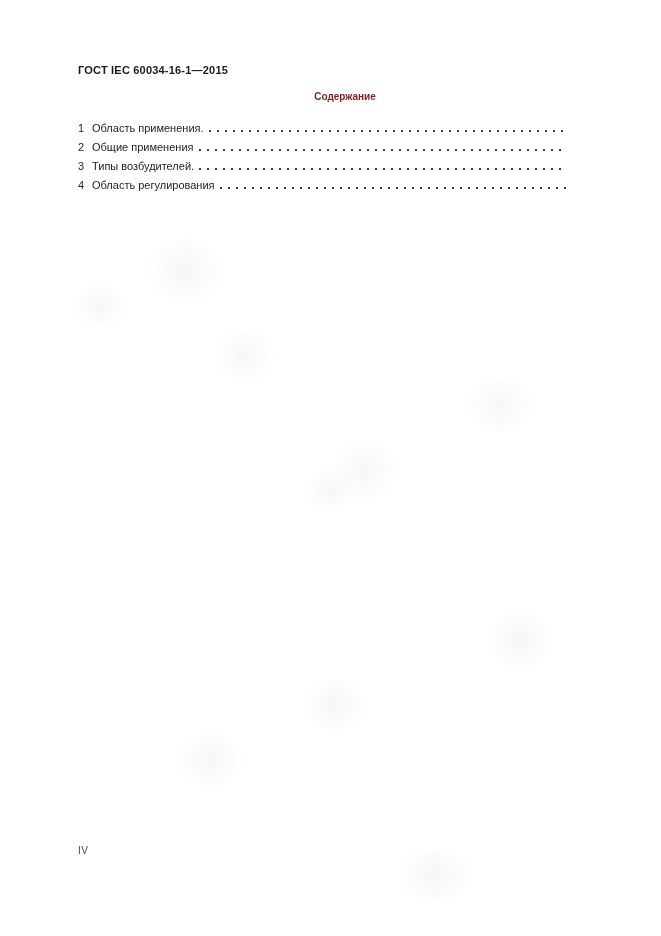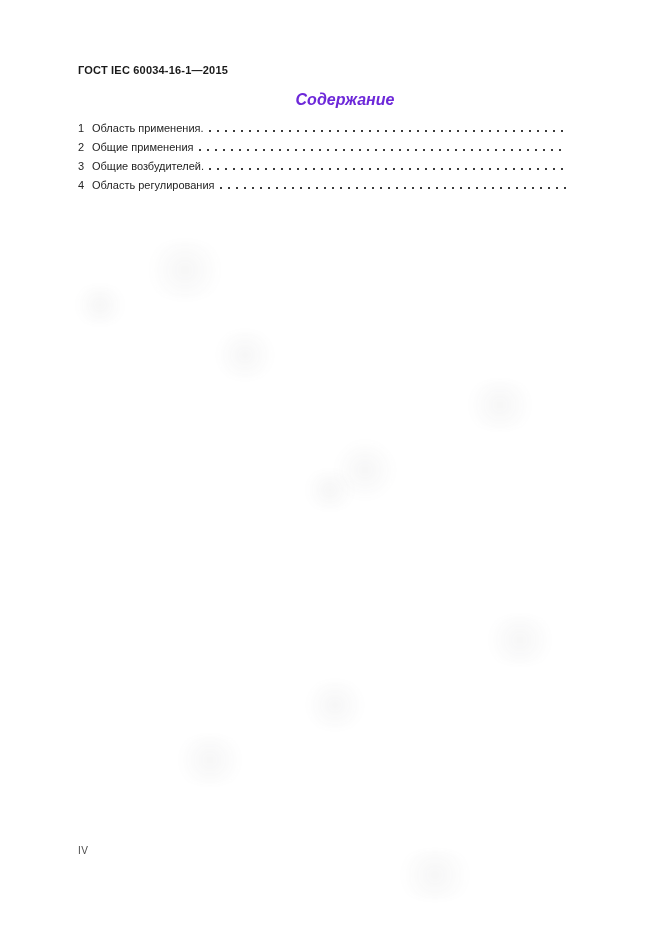--- a/index.html
+++ b/index.html
@@ -25,24 +25,23 @@
     letter-spacing: 0.2px;
     color: #1a1a1a;
     white-space: nowrap;
   }
   .doc-title {
     position: absolute;
     left: 78px;
     top: 91px;
     width: 534px;
     text-align: center;
-    font-size: 16px;
+    font-size: 10px;
     font-weight: bold;
-    color: #6d28d9;
-    font-style: italic;
+    color: #7f1d1d;
   }
   .toc {
     position: absolute;
     left: 78px;
     top: 119px;
     width: 534px;
   }
   .toc-row {
     display: flex;
     align-items: baseline;
@@ -108,21 +107,21 @@
 
     <div class="toc-row">
       <span class="toc-num">2</span>
       <span class="toc-label">Общие применения</span>
       <span class="toc-leader"></span>
       <span class="toc-page">1</span>
     </div>
 
     <div class="toc-row">
       <span class="toc-num">3</span>
-      <span class="toc-label">Общие возбудителей.</span>
+      <span class="toc-label">Типы возбудителей.</span>
       <span class="toc-leader"></span>
       <span class="toc-page">5</span>
     </div>
 
     <div class="toc-row">
       <span class="toc-num">4</span>
       <span class="toc-label">Область регулирования</span>
       <span class="toc-leader"></span>
       <span class="toc-page">6</span>
     </div>

